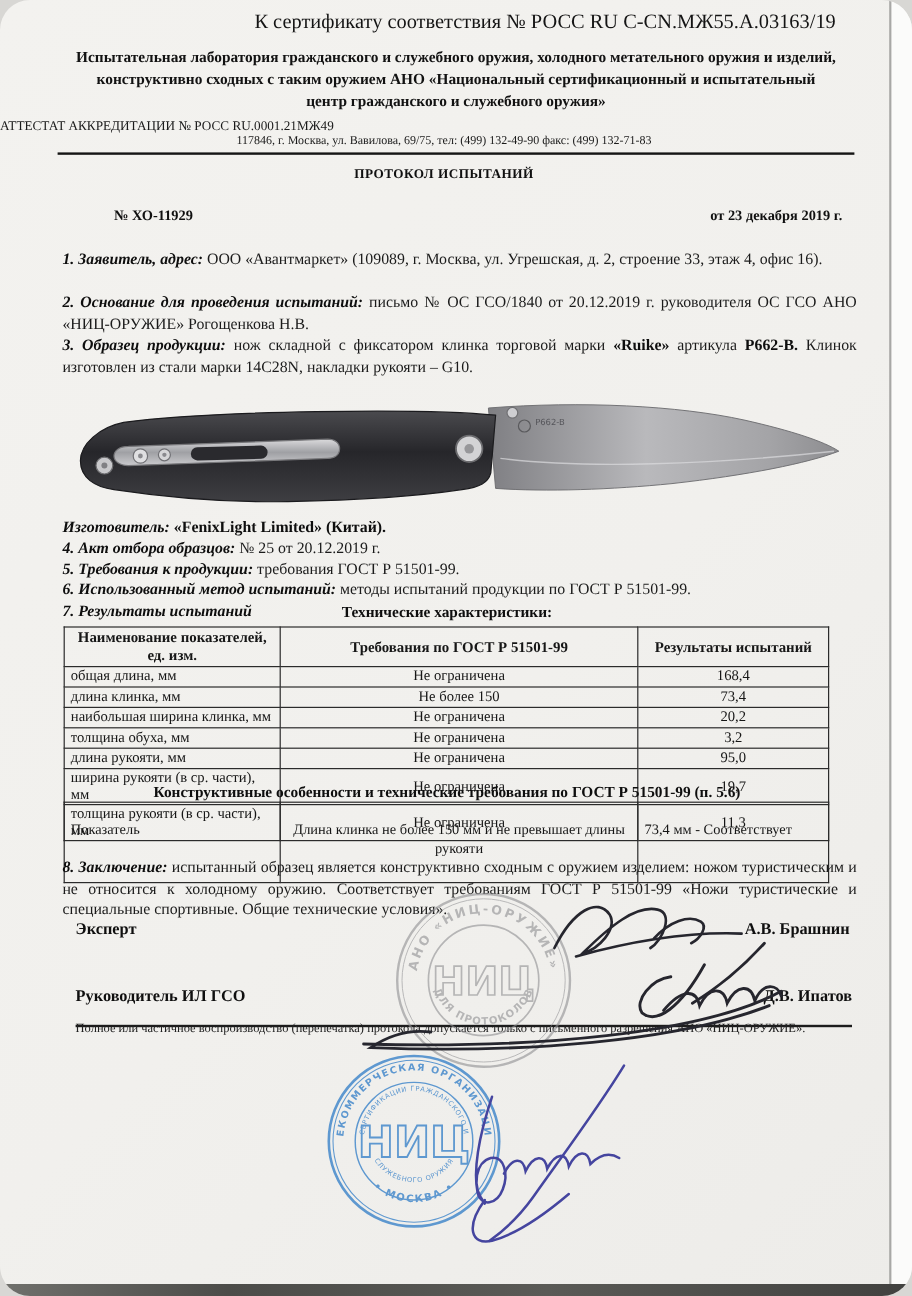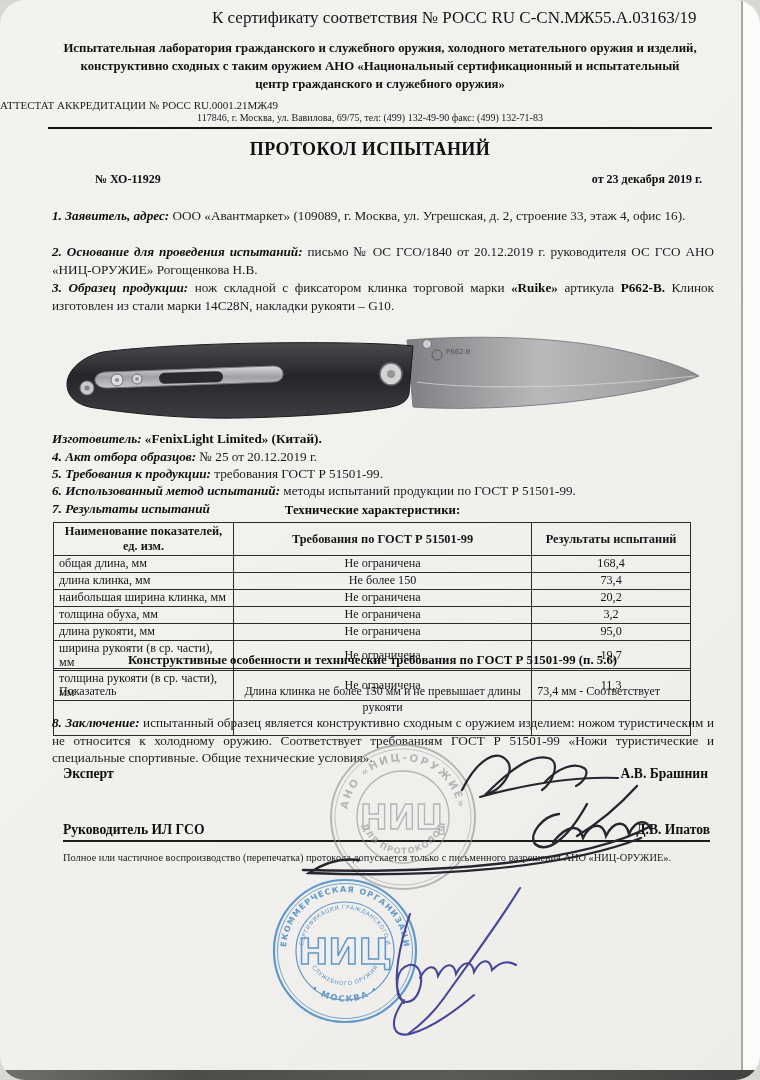--- a/index.html
+++ b/index.html
@@ -8,21 +8,21 @@
     background:linear-gradient(135deg,#f3f2ef 0%,#f1f0ed 55%,#edecE9 100%);
     font-family:"Liberation Serif","DejaVu Serif",serif;
     color:#1e1e1e;overflow:hidden;border-radius:25px;
   }
   .abs{position:absolute;}
   .cert-line{top:8px;left:212px;font-size:17px;white-space:nowrap;color:#141414;}
   .lab-name{top:39px;left:62px;width:636px;text-align:center;font-weight:bold;font-size:12.8px;line-height:18px;color:#121212;}
   .accr{top:99px;left:0;width:740px;text-align:left;font-size:11px;color:#1a1a1a;}
   .addr{top:112px;left:0;width:740px;text-align:center;font-size:10px;color:#1a1a1a;}
   .rule{top:127px;left:48px;width:664px;height:0;border-top:2px solid #151515;}
-  .doc-title{top:139px;left:0;width:740px;text-align:center;font-weight:bold;font-size:18px;letter-spacing:.4px;color:#101010;}
+  .doc-title{top:139px;left:0;width:740px;text-align:center;font-weight:bold;font-size:11px;letter-spacing:.4px;color:#101010;}
   .num-row{top:172px;left:55px;right:58px;display:flex;justify-content:space-between;font-weight:bold;font-size:12px;color:#101010;}
   .num-row .num{padding-left:40px;}
   .body-text{left:52px;right:46px;font-size:13.2px;line-height:17.6px;text-align:justify;color:#1b1b1b;}
   .lbl{font-weight:bold;font-style:italic;color:#0e0e0e;}
   .b{font-weight:bold;color:#0e0e0e;}
   .item-1{top:207px;} .item-2{top:243px;} .item-3{top:279px;}
   .knife-wrap{top:326px;left:55px;width:650px;height:98px;}
   .maker{top:430px;} .acts{top:448px;text-align:left;}
   .acts div{line-height:17.2px;}
   .tbl-title{top:503px;left:0;width:745px;text-align:center;font-weight:bold;font-size:12.8px;color:#0e0e0e;}
@@ -32,21 +32,21 @@
   .tech-table th{font-weight:bold;text-align:center;height:19px;font-size:12.4px;}
   .tech-table td{height:14px;line-height:13.5px;}
   .c1{width:28%;} .c2{width:47.5%;} .c3{width:24.5%;}
   .td-left{text-align:left;} .td-center{text-align:center;}
   .tbl2-title{top:653px;left:0;width:745px;text-align:center;font-weight:bold;font-size:12.8px;color:#0e0e0e;}
   .design-table{top:668px;left:53px;width:638px;}
   .design-table td{border:1px solid #2b2b2b;font-size:12px;padding:14px 5px;vertical-align:top;color:#161616;height:38px;line-height:16px;}
   .design-table .mid{text-align:center;}
   .conclusion{top:714px;}
   .expert-row{top:766px;left:63px;right:52px;display:flex;justify-content:space-between;font-weight:bold;font-size:13.6px;color:#0f0f0f;}
-  .il-row{top:822px;left:63px;right:50px;display:flex;justify-content:space-between;align-items:flex-end;font-weight:bold;font-size:13.6px;color:#0f0f0f;border-bottom:2px solid #1c1c1c;padding-bottom:2px;}
+  .il-row{top:822px;left:63px;right:50px;display:flex;justify-content:space-between;align-items:flex-end;font-weight:bold;font-size:13.6px;color:#0f0f0f;border-bottom:2px solid #1c1c1c;padding-bottom:16px;}
   .footnote{top:852px;left:63px;right:44px;font-size:10.4px;color:#222;}
   .os-row{top:941px;left:98px;right:58px;display:flex;justify-content:space-between;font-size:17px;color:#141414;}
   .overlay{pointer-events:none;}
   .edge-right{top:0;left:741px;width:2px;height:1070px;background:#a8a8a6;}
   .edge-right-margin{top:0;left:743px;width:17px;height:1070px;background:#fbfbfa;}
   .edge-bottom{left:0;bottom:0;width:760px;height:10px;background:linear-gradient(90deg,#70706c,#4c4c49 25%,#5a5a56 60%,#41413f);}
 </style>
 </head>
 <body>
 

